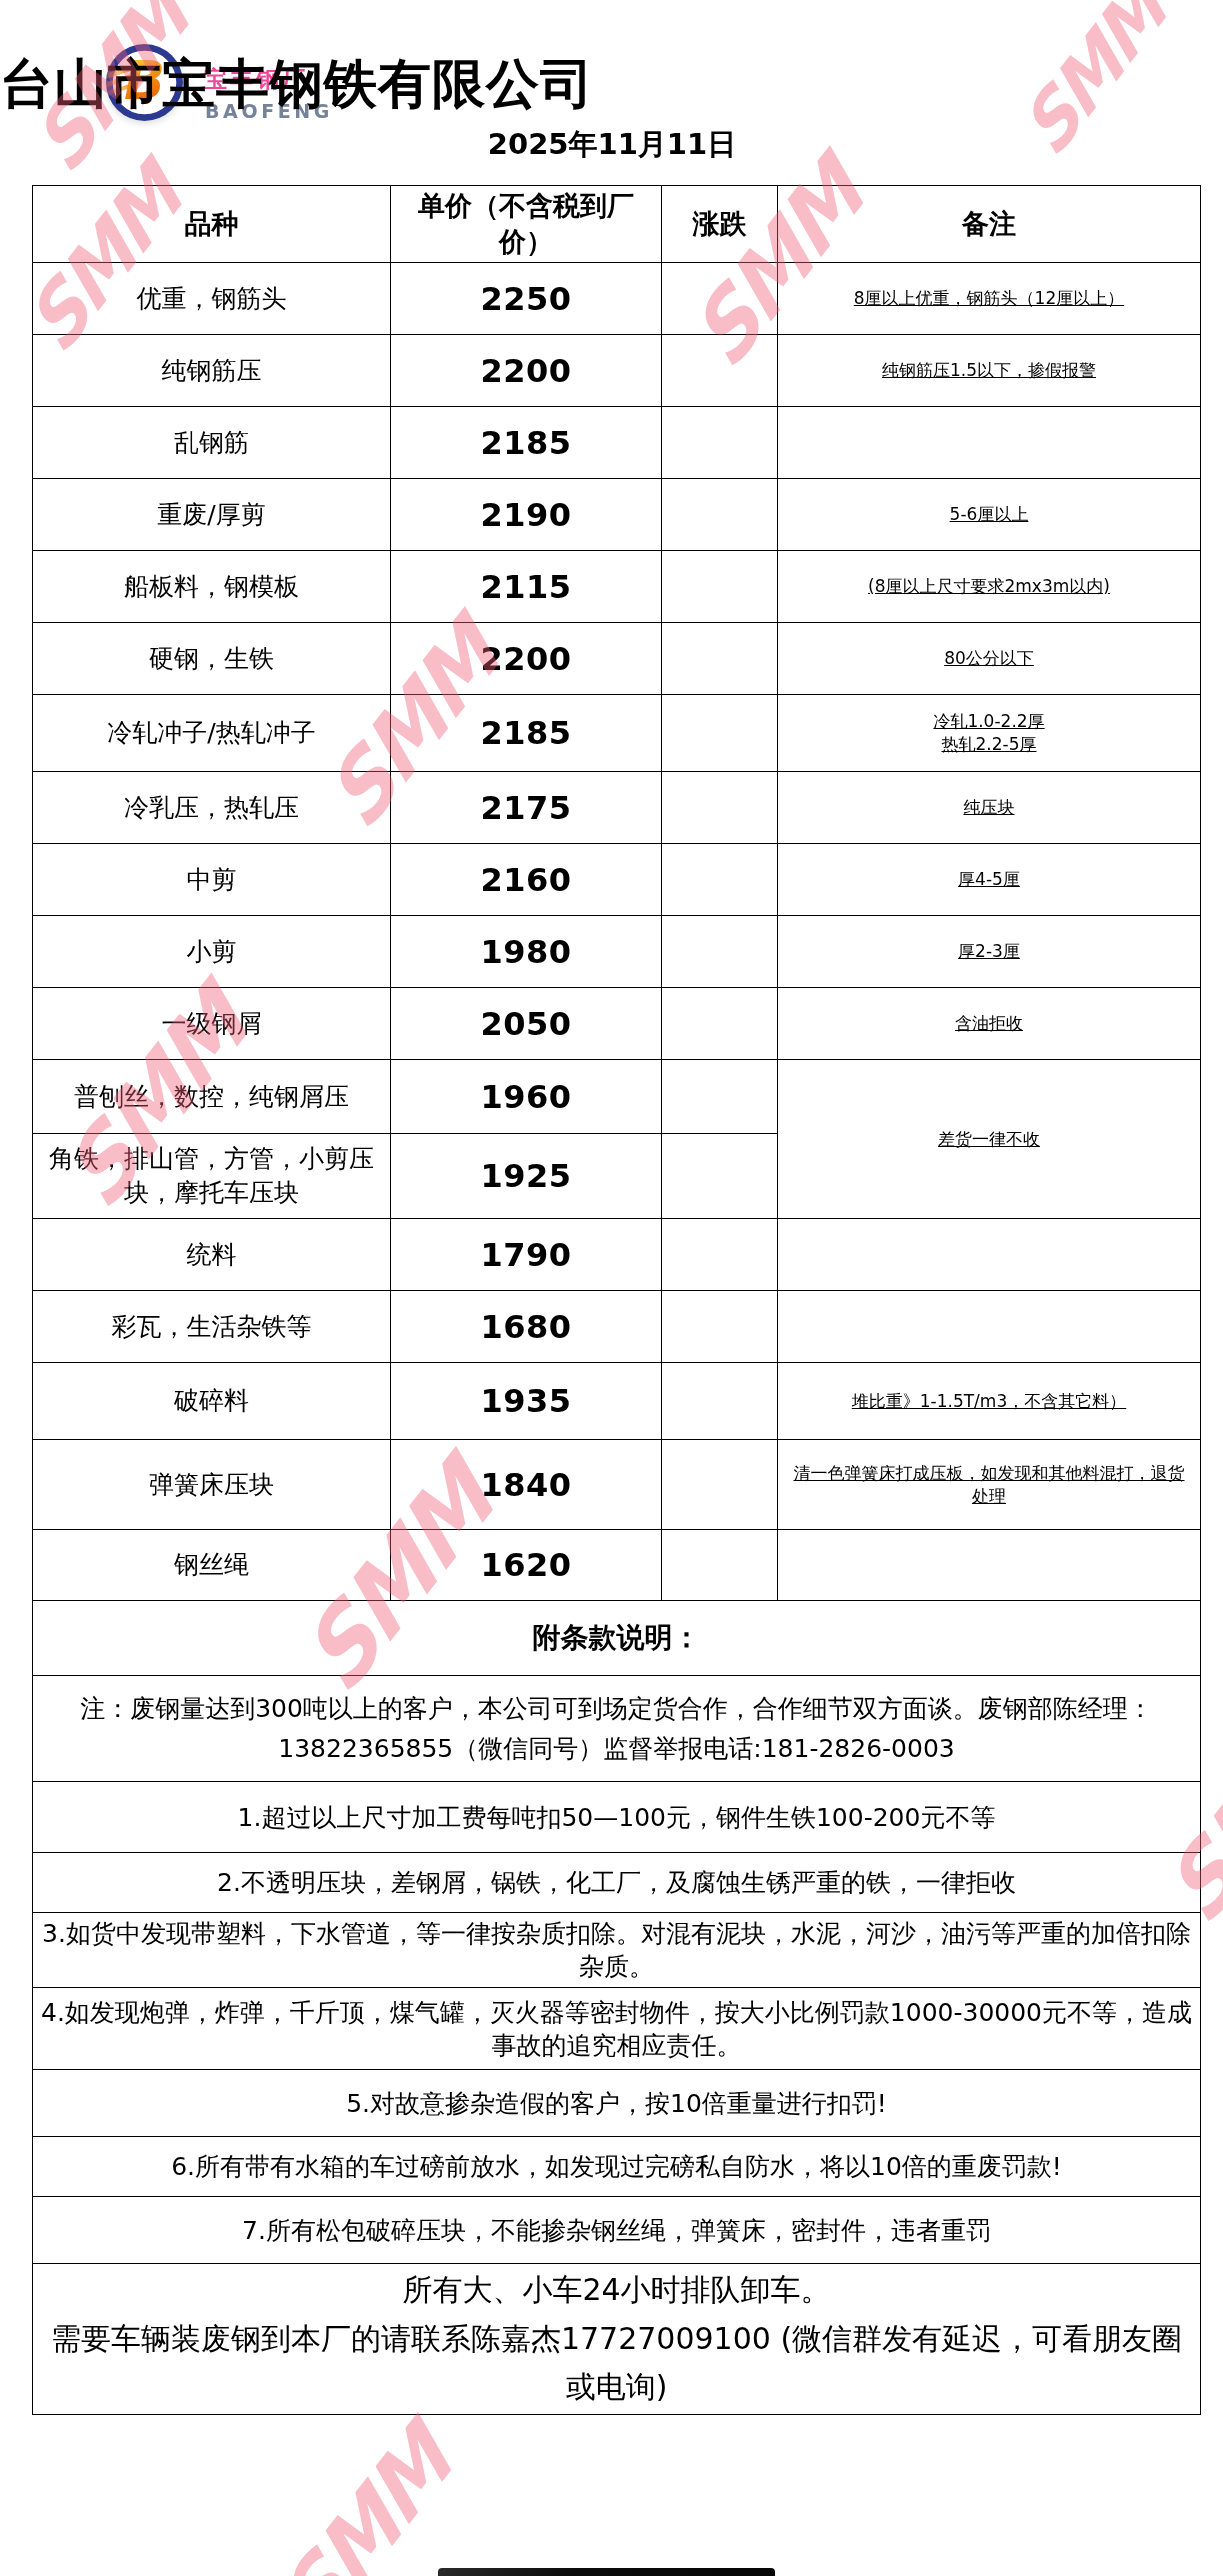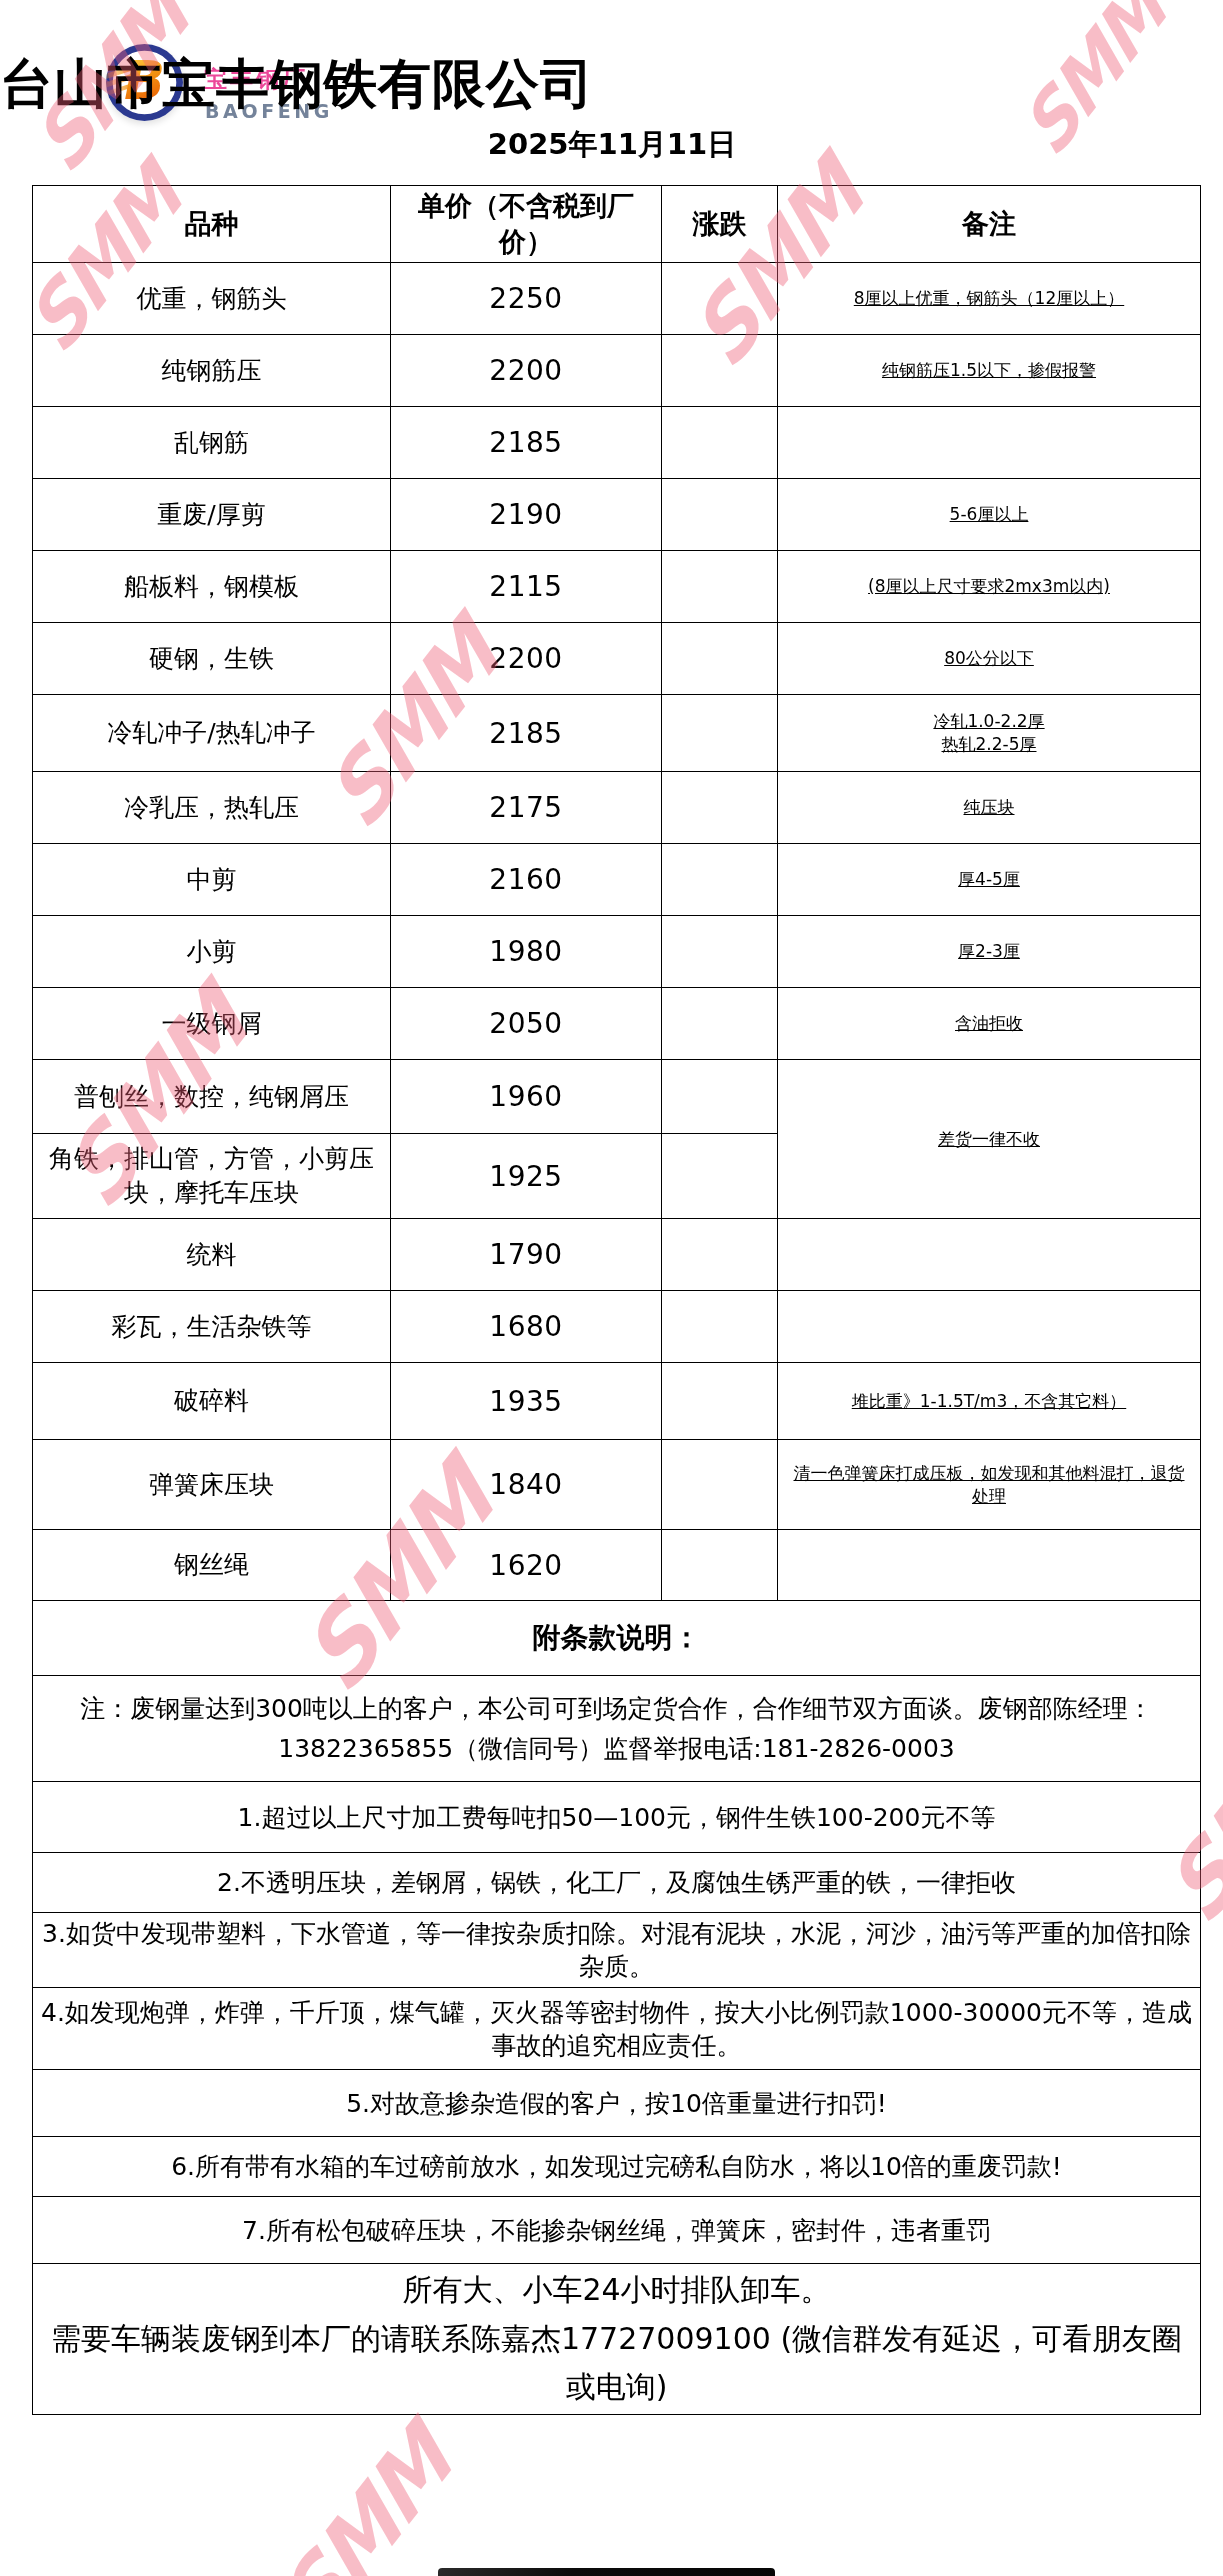--- a/index.html
+++ b/index.html
@@ -36,21 +36,21 @@
 
   
   table.price{position:absolute;left:32px;top:185px;width:1168px;z-index:2;
       border-collapse:collapse;table-layout:fixed;background:transparent;}
   table.price th,table.price td{border:1.5px solid #000;text-align:center;vertical-align:middle;
       color:#000;padding:2.1px 7.2px;overflow:hidden;}
   table.price thead th{height:54px;font-size:27px;font-weight:800;}
   th.no-r{border-right:none;}
   th.no-l{border-left:none;}
   td.c-name{font-size:25px;line-height:1.35;}
-  td.c-price{font-size:28px;letter-spacing:0.5px;}
+  td.c-price{font-size:32px;letter-spacing:0.5px;font-weight:bold;}
   td.c-change{font-size:25px;}
   td.c-remark{font-size:17px;line-height:1.35;white-space:pre-line;text-decoration:underline;}
   
   td.t-head{text-align:left;font-size:28px;font-weight:800;padding-left:13.4px;}
   td.t-note{text-align:left;font-size:25px;line-height:1.6;padding:5.2px 13.4px;}
   td.t-item{text-align:left;font-size:25px;line-height:1.32;padding:3.1px 13.4px;}
   td.t-box{text-align:left;font-size:30px;line-height:1.62;padding:7.2px 13.4px;font-weight:500;}
 
   
   .statement{position:absolute;left:37px;top:2436px;width:1149px;z-index:2;

